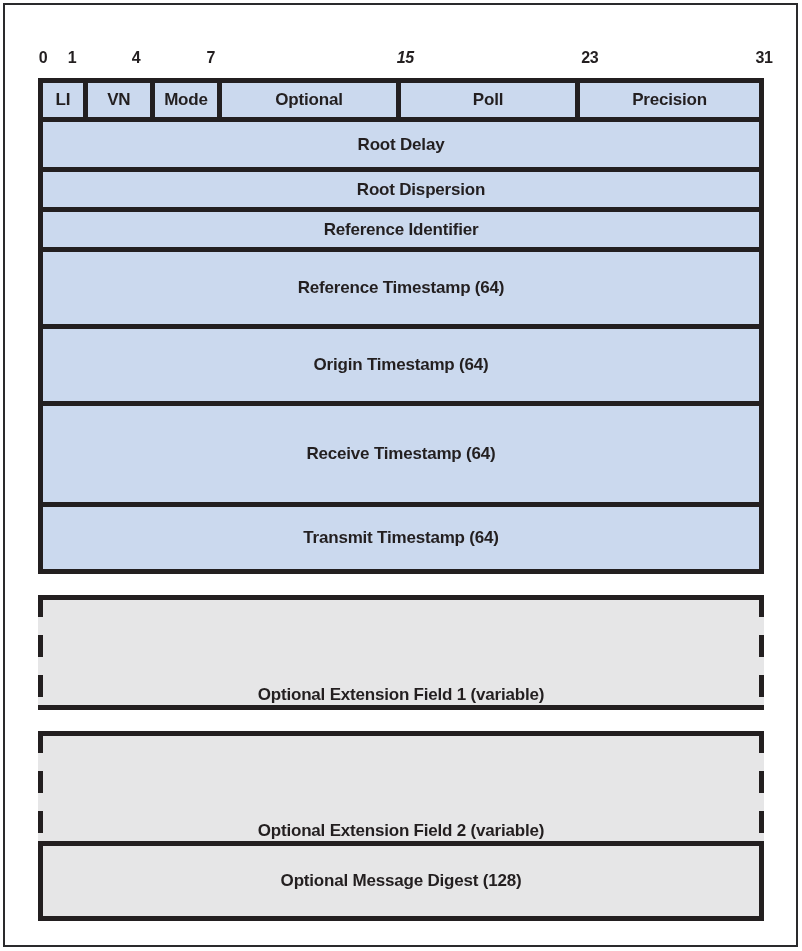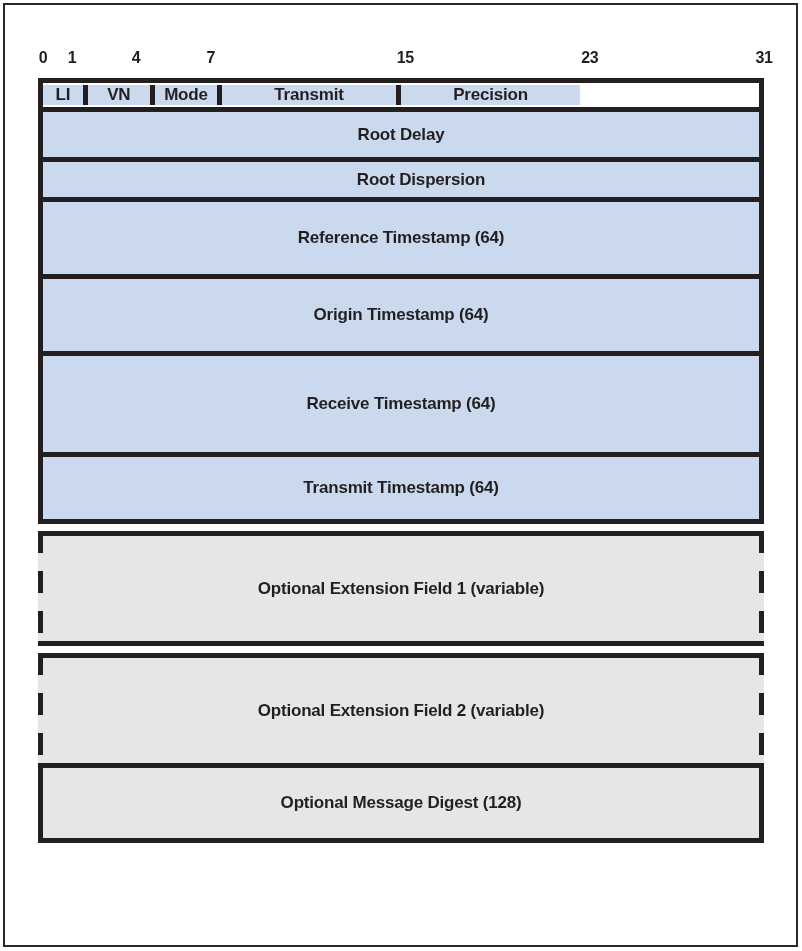--- a/index.html
+++ b/index.html
@@ -28,21 +28,21 @@
   .packet{
     margin:12px 0 0 33px;width:726px;
   }
   .row{
     box-sizing:border-box;width:726px;position:relative;
     border:5px solid var(--ink);
     display:flex;align-items:center;justify-content:center;
     font-size:17px;font-weight:bold;letter-spacing:-0.2px;
   }
   .row + .row{margin-top:-5px;}
-  .row.gap{margin-top:7px;}
+  .row.gap{margin-top:21px;align-items:flex-end;}
   .row.blue{background:var(--blue);}
   .row.gray{background:var(--gray);}
   .row.fields{padding:0;justify-content:stretch;align-items:stretch;background:transparent;}
   .cell{
     box-sizing:border-box;display:flex;align-items:center;justify-content:center;
     background:var(--blue);border-right:5px solid var(--ink);
   }
   .cell:last-child{border-right:none;}
   .row.dashed{border-left:none;border-right:none;}
   .row.dashed::before,.row.dashed::after{
@@ -56,47 +56,53 @@
 </head>
 <body>
 
 <div class="canvas">
   <div class="frame">
     <div class="ruler" id="ruler">
         <span class="ruler-label" style="left: 0.7%;">0</span>
         <span class="ruler-label" style="left: 4.7%;">1</span>
         <span class="ruler-label" style="left: 13.5%;">4</span>
         <span class="ruler-label" style="left: 23.8%;">7</span>
-        <span class="ruler-label" style="left: 50.6%;">15</span>
+        <span class="ruler-label" style="left: 50.6%; font-style: italic;">15</span>
         <span class="ruler-label" style="left: 76%;">23</span>
         <span class="ruler-label" style="left: 100%;">31</span>
       </div>
     <div class="packet" id="packet">
-        <div class="row fields" style="height: 34px; align-items: center;">
+        <div class="row fields" style="height: 44px;">
           <div class="cell" style="width: 6.25%;">
             <span class="row-label">LI</span>
           </div>
           <div class="cell" style="width: 9.375%;">
             <span class="row-label">VN</span>
           </div>
           <div class="cell" style="width: 9.375%;">
             <span class="row-label">Mode</span>
           </div>
           <div class="cell" style="width: 25%;">
-            <span class="row-label">Transmit</span>
+            <span class="row-label">Optional</span>
+          </div>
+          <div class="cell" style="width: 25%;">
+            <span class="row-label">Poll</span>
           </div>
           <div class="cell" style="width: 25%;">
             <span class="row-label">Precision</span>
           </div>
         </div>
         <div class="row blue" style="height: 55px;">
           <span class="row-label">Root Delay</span>
         </div>
         <div class="row blue" style="height: 45px; padding-left: 40px;">
           <span class="row-label">Root Dispersion</span>
+        </div>
+        <div class="row blue" style="height: 45px;">
+          <span class="row-label">Reference Identifier</span>
         </div>
         <div class="row blue" style="height: 82px; text-align: center;">
           <span class="row-label">Reference Timestamp (64)</span>
         </div>
         <div class="row blue" style="height: 82px;">
           <span class="row-label">Origin Timestamp (64)</span>
         </div>
         <div class="row blue" style="height: 106px;">
           <span class="row-label">Receive Timestamp (64)</span>
         </div>

